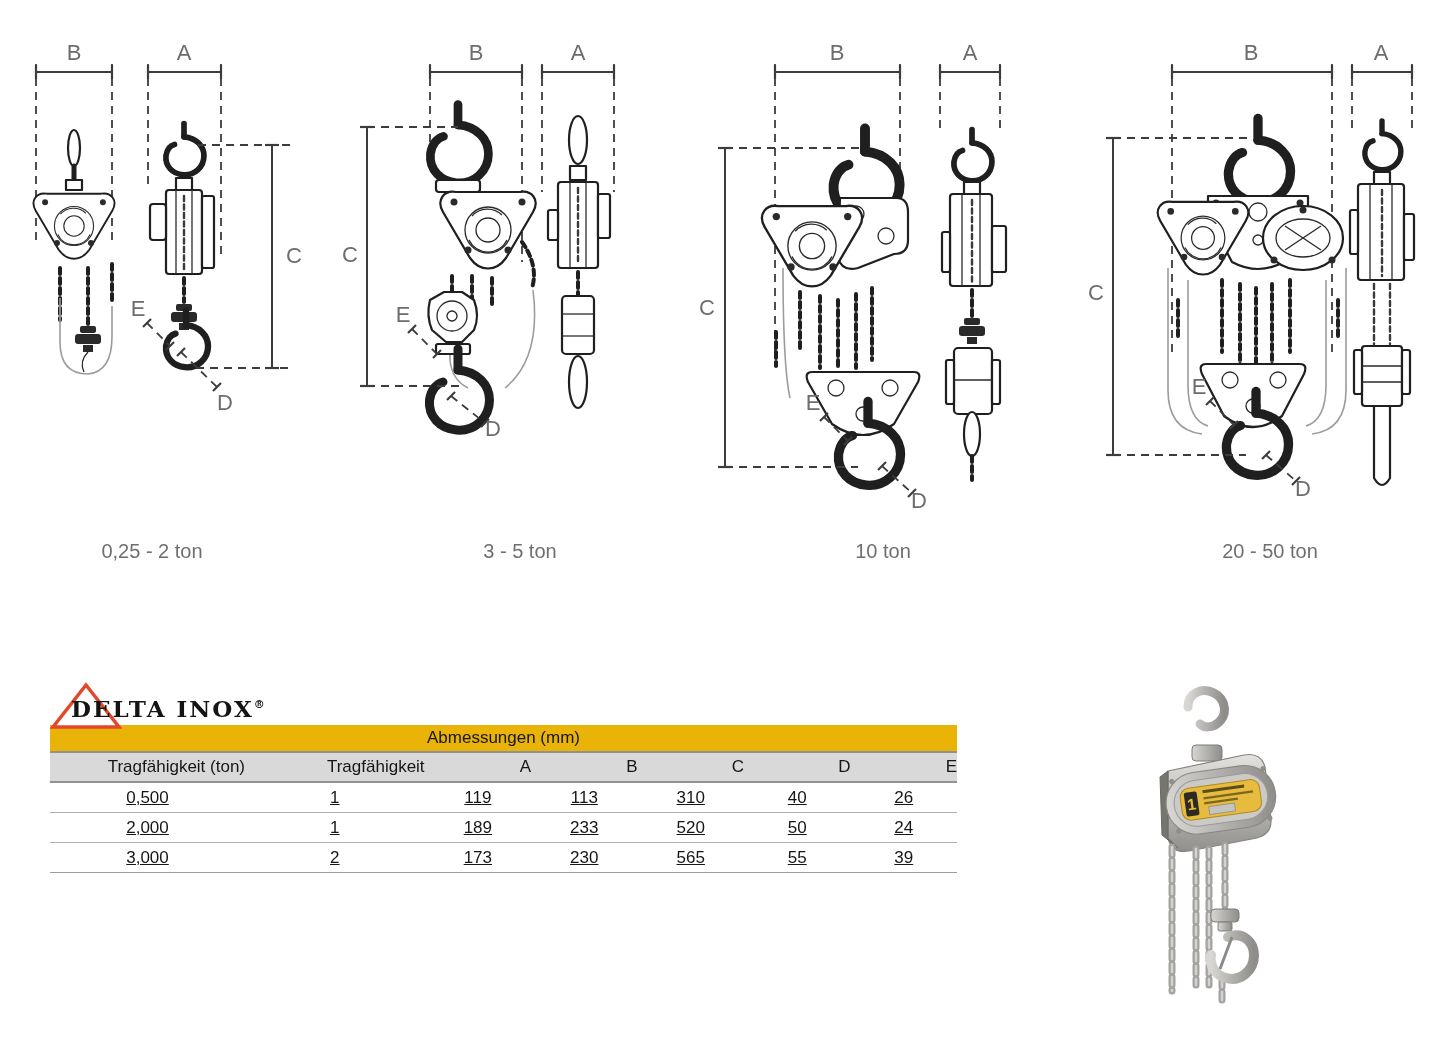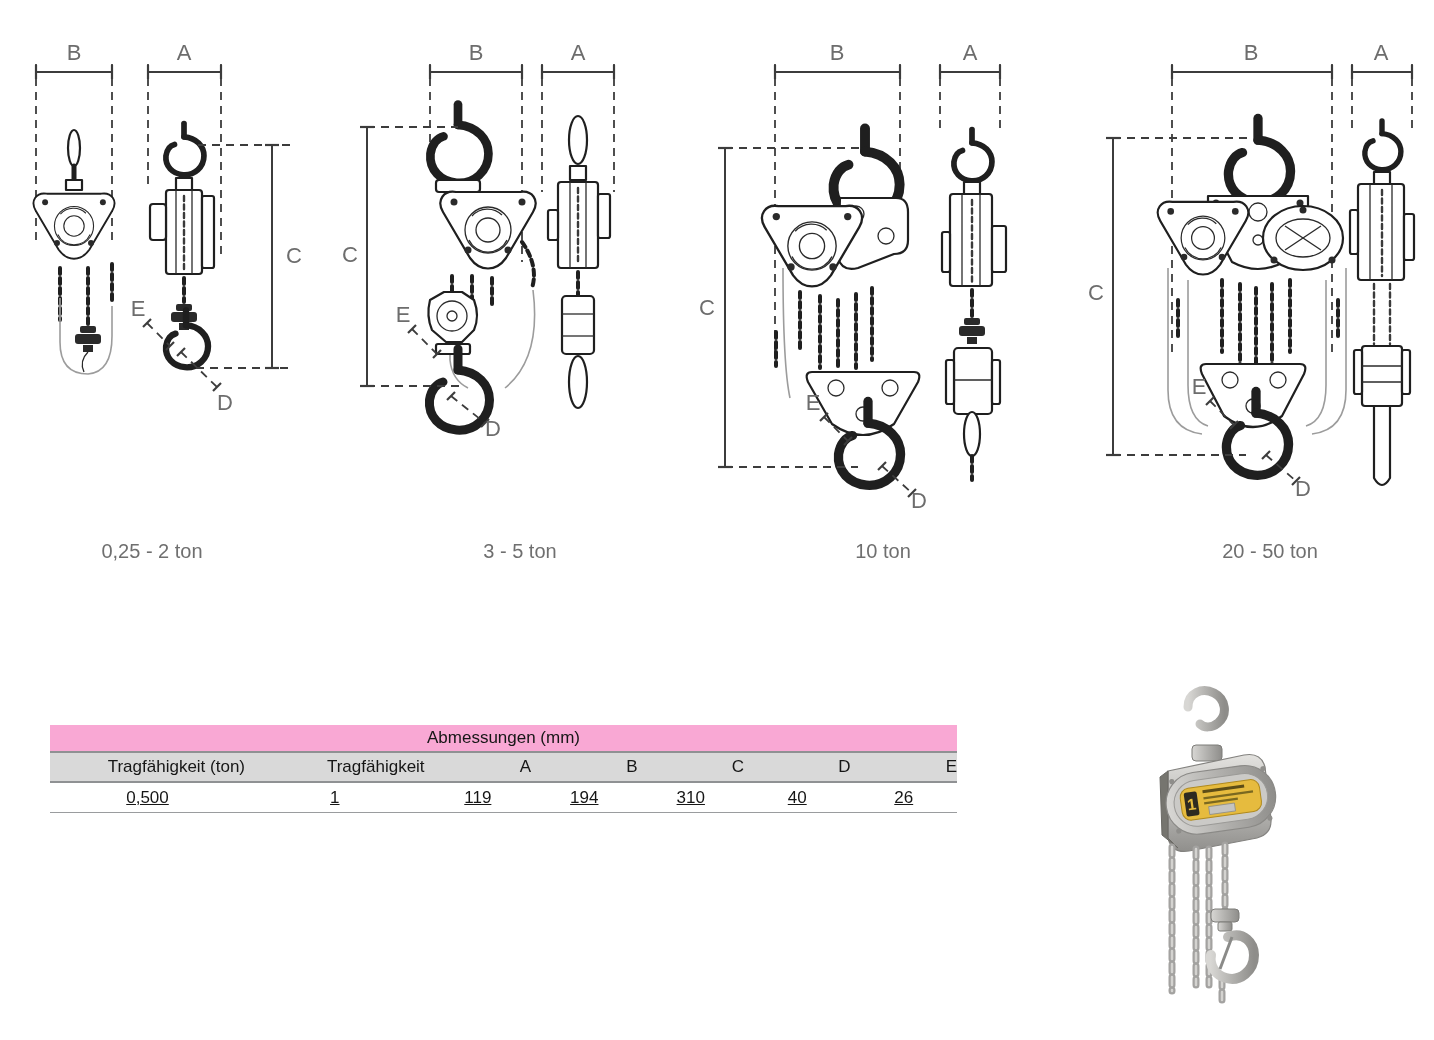--- a/index.html
+++ b/index.html
@@ -25,21 +25,21 @@
   .logo{position:absolute;left:50px;top:682px;width:240px;height:50px;z-index:3;}
   .logo svg{position:absolute;left:0;top:0;}
   .logo .brand{position:absolute;left:21px;top:13px;font-family:"DejaVu Serif",serif;
                font-weight:900;font-size:23px;letter-spacing:2px;color:#141414;white-space:nowrap;}
   .logo .brand sup{font-size:11px;letter-spacing:0;}
 
   
   .dimtable{position:absolute;left:50px;top:725px;width:907px;border-collapse:collapse;
             font-size:17px;color:#161616;z-index:2;}
   .dimtable th,.dimtable td{font-weight:400;text-align:center;padding:0;}
-  .dimtable .band1 th{background:#f9a8d4;height:26px;border-bottom:2px solid #8f9193;}
+  .dimtable .band1 th{background:#eab308;height:26px;border-bottom:2px solid #8f9193;}
   .dimtable .band2 th{background:#d9d9d9;height:28px;border-bottom:2px solid #8f9193;text-align:right;}
   .dimtable tbody td{height:29px;border-bottom:1px solid #aeb0b2;background:#ffffff;text-decoration:underline;}
   .dimtable tbody tr:last-child td{border-bottom:1.5px solid #9a9c9e;}
 
   
   .photo{position:absolute;left:1148px;top:685px;z-index:1;}
   .pchain{stroke:#a3a2a0;stroke-width:7;stroke-dasharray:8 5;stroke-linecap:round;fill:none;}
   .pchain2{stroke:#d4d3d0;stroke-width:2.5;stroke-dasharray:8 5;stroke-linecap:round;fill:none;}
 </style>
 </head>
@@ -379,20 +379,26 @@
         <line x1="1266" y1="455" x2="1296" y2="481" class="dimD"></line>
         <line x1="1262" y1="459" x2="1270" y2="451" class="dimT"></line>
         <line x1="1292" y1="485" x2="1300" y2="477" class="dimT"></line>
         <text x="1303" y="496" text-anchor="middle" class="dimlbl">D</text>
       </g>
       <text x="1270" y="558" text-anchor="middle" class="cap">20 - 50 ton</text>
     </g>
   </svg>
 
   
+  <div class="logo">
+    <svg width="72" height="48" viewBox="0 0 72 48">
+      <polygon points="36,3 3,45 69,45" fill="#ffffff" stroke="#e2492b" stroke-width="3.5"></polygon>
+    </svg>
+    <div class="brand"><span>DELTA INOX</span><sup>®</sup></div>
+  </div>
 
   
   <table class="dimtable">
     <colgroup>
       <col style="width:21.5%">
         <col style="width:19.8%">
         <col style="width:11.74%">
       <col style="width:11.74%">
         <col style="width:11.74%">
         <col style="width:11.74%">
@@ -410,24 +416,42 @@
         <th>C</th>
         <th>D</th>
         <th>E</th>
       </tr>
     </thead>
     <tbody>
       <tr>
         <td>0,500</td>
         <td>1</td>
         <td>119</td>
-        <td>194</td>
+        <td>113</td>
         <td>310</td>
         <td>40</td>
         <td>26</td>
+      </tr>
+      <tr>
+        <td>2,000</td>
+        <td>1</td>
+        <td>189</td>
+        <td>233</td>
+        <td>520</td>
+        <td>50</td>
+        <td>24</td>
+      </tr>
+      <tr>
+        <td>3,000</td>
+        <td>2</td>
+        <td>173</td>
+        <td>230</td>
+        <td>565</td>
+        <td>55</td>
+        <td>39</td>
       </tr>
     </tbody>
   </table>
 
   
   <svg class="photo" width="200" height="330" viewBox="0 0 200 330">
     <defs>
       <linearGradient id="gmet" x1="0" y1="0" x2="1" y2="0">
         <stop offset="0" stop-color="#d8d7d4"></stop>
           <stop offset="0.5" stop-color="#b2b1ae"></stop>

